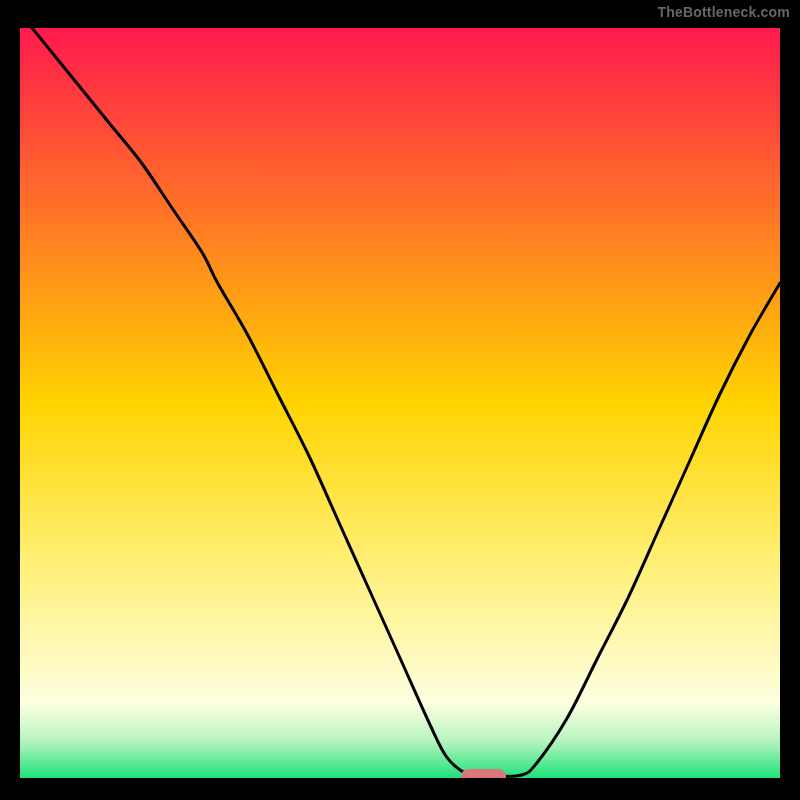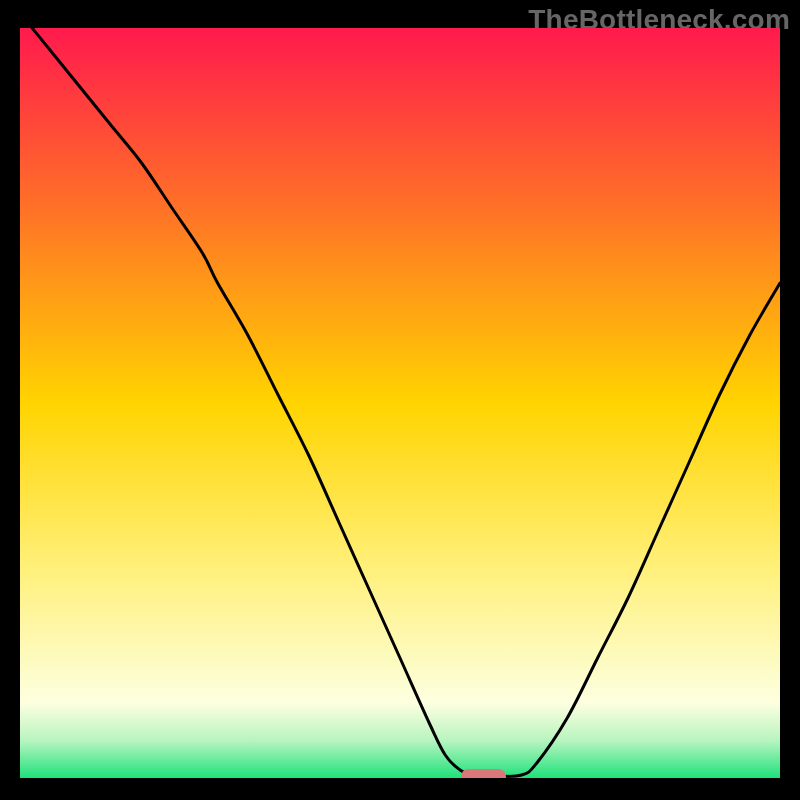--- a/index.html
+++ b/index.html
@@ -15,21 +15,21 @@
     position: relative;
     width: 800px;
     height: 800px;
     background: #000;
   }
   .watermark {
     position: absolute;
     top: 4px;
     right: 10px;
     color: #666666;
-    font-size: 28px;
+    font-size: 14px;
     font-weight: 600;
     letter-spacing: 0.2px;
     user-select: none;
   }
   
   .plot {
     position: absolute;
     left: 20px;
     top: 28px;
     width: 760px;   

